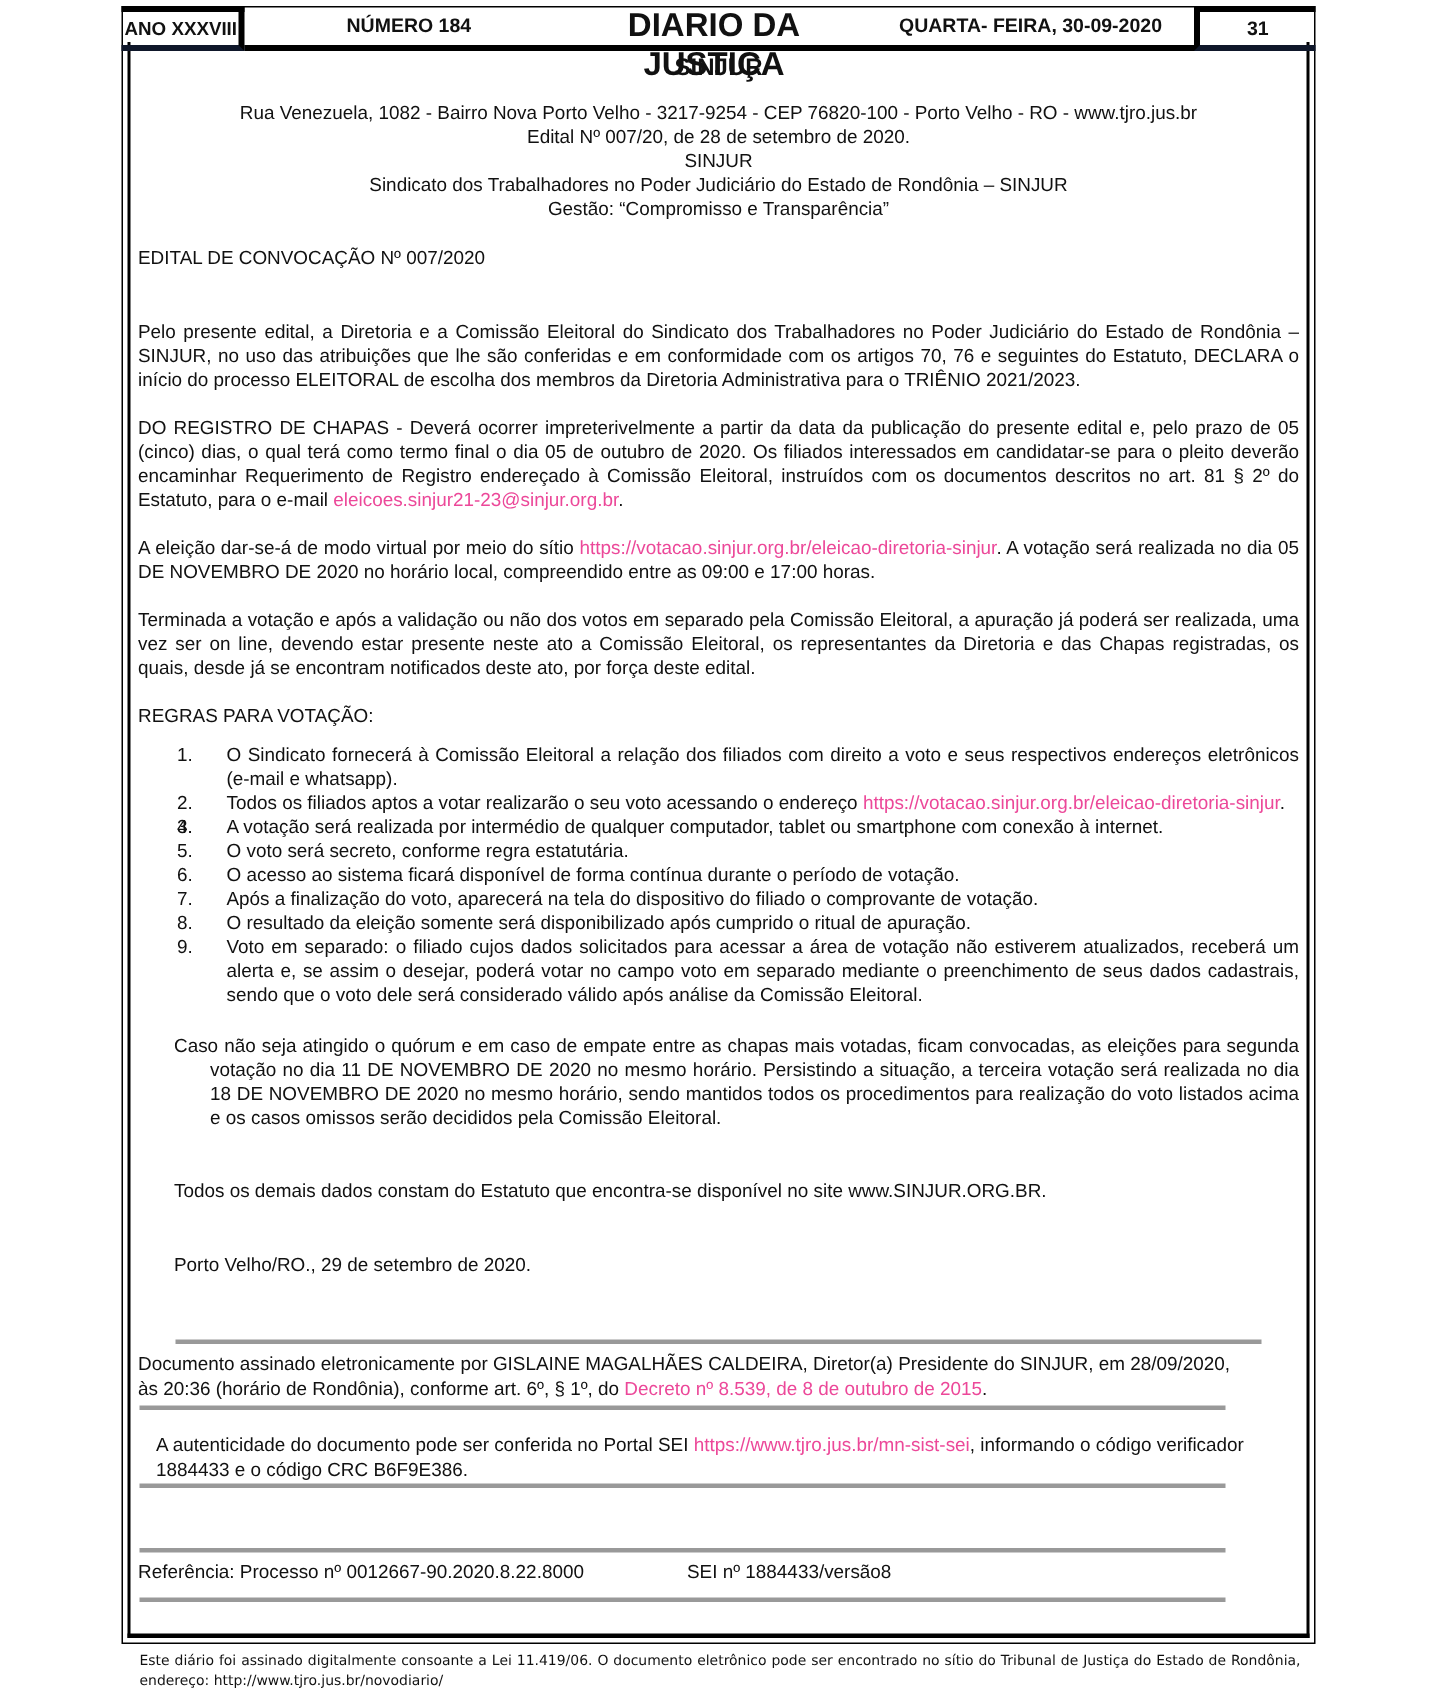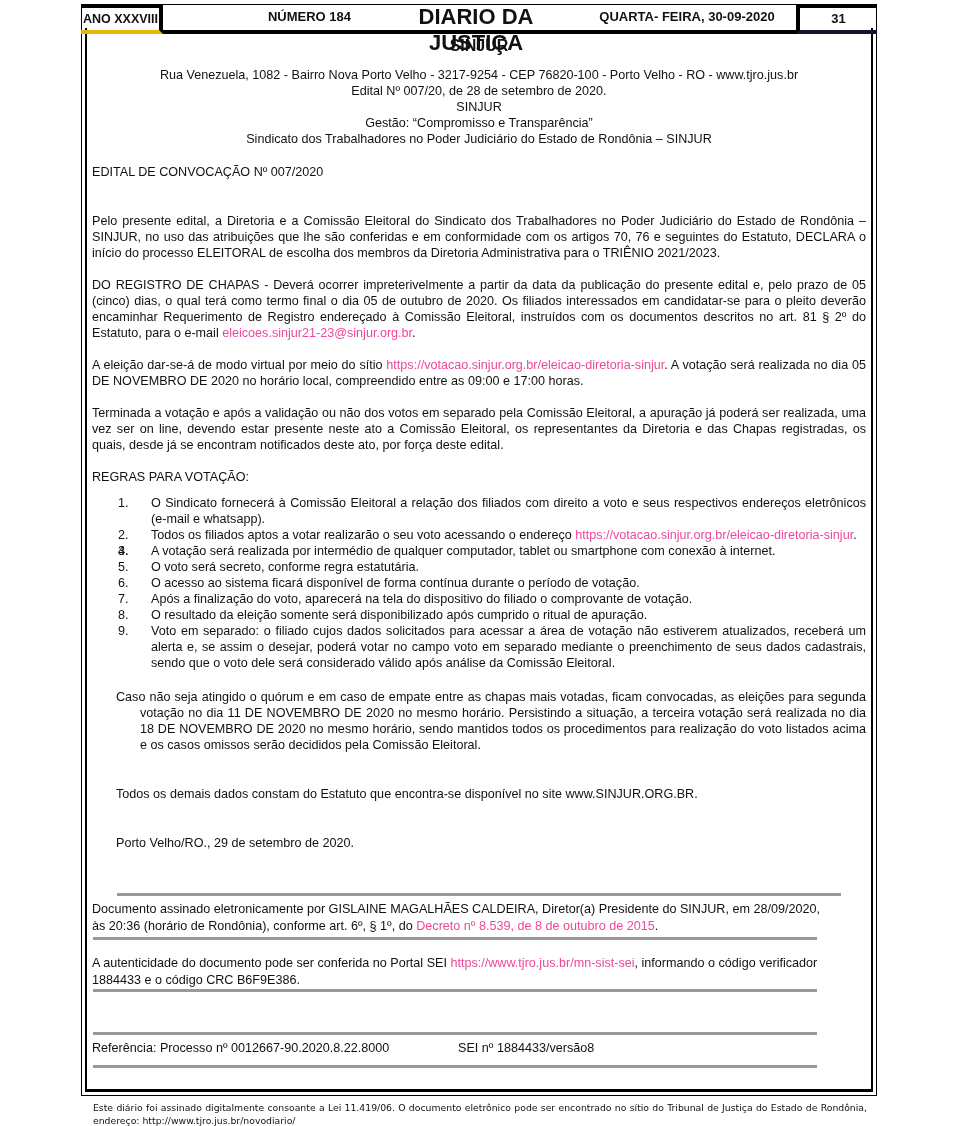--- a/index.html
+++ b/index.html
@@ -1,22 +1,22 @@
 <!DOCTYPE html>
 <html><head>
 <meta charset="utf-8">
 <style>
   html, body { margin:0; padding:0; background:#fff; }
   body { width:960px; height:1126px; position:relative; overflow:hidden; font-family:"Liberation Sans", sans-serif; color:#111; }
   .outer-frame { position:absolute; left:81px; top:4px; width:796px; height:1092px; border:1px solid #000; box-sizing:border-box; }
   .inner-frame { position:absolute; left:85px; top:28px; width:788px; height:1064px; border:2px solid #000; border-top:none; border-bottom:3px solid #000; box-sizing:border-box; }
   .header { position:absolute; left:81px; top:4px; width:796px; height:26px; font-weight:bold; font-size:13px; }
   .header .cell { position:absolute; top:0; height:26px; line-height:26px; }
-  .hdr-year { left:0; width:82px; border-top:4px solid #000; border-right:4px solid #000; border-bottom:4px solid #eab308; box-sizing:border-box; height:30px !important; line-height:22px !important; font-size:12.5px; padding-left:2px; }
-  .hdr-num { left:150px; width:120px; text-align:right; font-size:13px; }
+  .hdr-year { left:0; width:82px; border-top:4px solid #000; border-right:4px solid #000; border-bottom:4px solid #0f172a; box-sizing:border-box; height:30px !important; line-height:22px !important; font-size:12.5px; padding-left:2px; }
+  .hdr-num { left:150px; width:120px; text-align:left; font-size:13px; }
   .hdr-title { left:300px; width:190px; text-align:center; font-size:22px; }
   .hdr-date { left:516px; width:180px; text-align:center; font-size:13px; }
   .hdr-page { left:715px; width:81px; border-top:4px solid #000; border-left:4px solid #000; border-bottom:4px solid #0f172a; box-sizing:border-box; height:30px !important; line-height:22px !important; text-align:center; font-size:13px; }
   .hdr-line { position:absolute; left:82px; right:81px; top:26px; height:4px; background:#000; }
 
   .content { position:absolute; left:92px; top:38px; width:774px; font-size:12.6px; line-height:16px; }
   .title { text-align:center; font-weight:bold; font-size:16px; margin:0 0 13px 0; }
   .center { text-align:center; }
   p { margin:0; text-align:justify; }
   .gap { height:16px; }
@@ -42,22 +42,22 @@
   <div class="cell hdr-title">DIARIO DA JUSTIÇA</div>
   <div class="cell hdr-date">QUARTA- FEIRA, 30-09-2020</div>
   <div class="cell hdr-page">31</div>
 </div>
 
 <div class="content">
   <div class="title">SINJUR</div>
   <div class="center">Rua Venezuela, 1082 - Bairro Nova Porto Velho - 3217-9254 - CEP 76820-100 - Porto Velho - RO - www.tjro.jus.br</div>
   <div class="center">Edital Nº 007/20, de 28 de setembro de 2020.</div>
   <div class="center">SINJUR</div>
+  <div class="center">Sindicato dos Trabalhadores no Poder Judiciário do Estado de Rondônia – SINJUR</div>
   <div class="center">Gestão: “Compromisso e Transparência”</div>
-  <div class="center">Sindicato dos Trabalhadores no Poder Judiciário do Estado de Rondônia – SINJUR</div>
   <div style="height:17px"></div>
   <p>EDITAL DE CONVOCAÇÃO Nº 007/2020</p>
   <div style="height:33px"></div>
   <p>Pelo presente edital, a Diretoria e a Comissão Eleitoral do Sindicato dos Trabalhadores no Poder Judiciário do Estado de Rondônia – SINJUR, no uso das atribuições que lhe são conferidas e em conformidade com os artigos 70, 76 e seguintes do Estatuto, DECLARA o início do processo ELEITORAL de escolha dos membros da Diretoria Administrativa para o TRIÊNIO 2021/2023.</p>
   <div class="gap"></div>
   <p><span>DO REGISTRO DE CHAPAS - Deverá ocorrer impreterivelmente a partir da data da publicação do presente edital e, pelo prazo de 05 (cinco) dias, o qual terá como termo final o dia 05 de outubro de 2020. Os filiados interessados em candidatar-se para o pleito deverão encaminhar Requerimento de Registro endereçado à Comissão Eleitoral, instruídos com os documentos descritos no art. 81 § 2º do Estatuto, para o e-mail </span><a class="link">eleicoes.sinjur21-23@sinjur.org.br</a><span>.</span></p>
   <div class="gap"></div>
   <p><span>A eleição dar-se-á de modo virtual por meio do sítio </span><a class="link">https://votacao.sinjur.org.br/eleicao-diretoria-sinjur</a><span>. A votação será realizada no dia 05 DE NOVEMBRO DE 2020 no horário local, compreendido entre as 09:00 e 17:00 horas.</span></p>
   <div class="gap"></div>
   <p>Terminada a votação e após a validação ou não dos votos em separado pela Comissão Eleitoral, a apuração já poderá ser realizada, uma vez ser on line, devendo estar presente neste ato a Comissão Eleitoral, os representantes da Diretoria e das Chapas registradas, os quais, desde já se encontram notificados deste ato, por força deste edital.</p>
@@ -82,21 +82,21 @@
   <div style="height:33px"></div>
   <p style="margin-left:24px">Porto Velho/RO., 29 de setembro de 2020.</p>
 </div>
 
 <div class="rule" style="position:absolute; left:117px; top:893px; width:724px;"></div>
 <div class="sig" style="top:901px;">
   <span>Documento assinado eletronicamente por GISLAINE MAGALHÃES CALDEIRA, Diretor(a) Presidente do SINJUR, em 28/09/2020, às 20:36 (horário de Rondônia), conforme art. 6º, § 1º, do </span><a class="link">Decreto nº 8.539, de 8 de outubro de 2015</a><span>.</span>
 </div>
 <div class="rule" style="position:absolute; left:93px; top:937px; width:724px;"></div>
 
-<div class="sig" style="top:955px;">
+<div class="sig" style="top:955px;margin-left:12px;">
   <span>A autenticidade do documento pode ser conferida no Portal SEI </span><a class="link">https://www.tjro.jus.br/mn-sist-sei</a><span>, informando o código verificador 1884433 e o código CRC B6F9E386.</span>
 </div>
 <div class="rule" style="position:absolute; left:93px; top:989px; width:724px;"></div>
 
 <div class="rule" style="position:absolute; left:93px; top:1032px; width:724px;"></div>
 <div class="sig" style="top:1040px;">
   <span>Referência: Processo nº 0012667-90.2020.8.22.8000</span>
   <span style="position:absolute; left:366px;">SEI nº 1884433/versão8</span>
 </div>
 <div class="rule" style="position:absolute; left:93px; top:1065px; width:724px;"></div>

